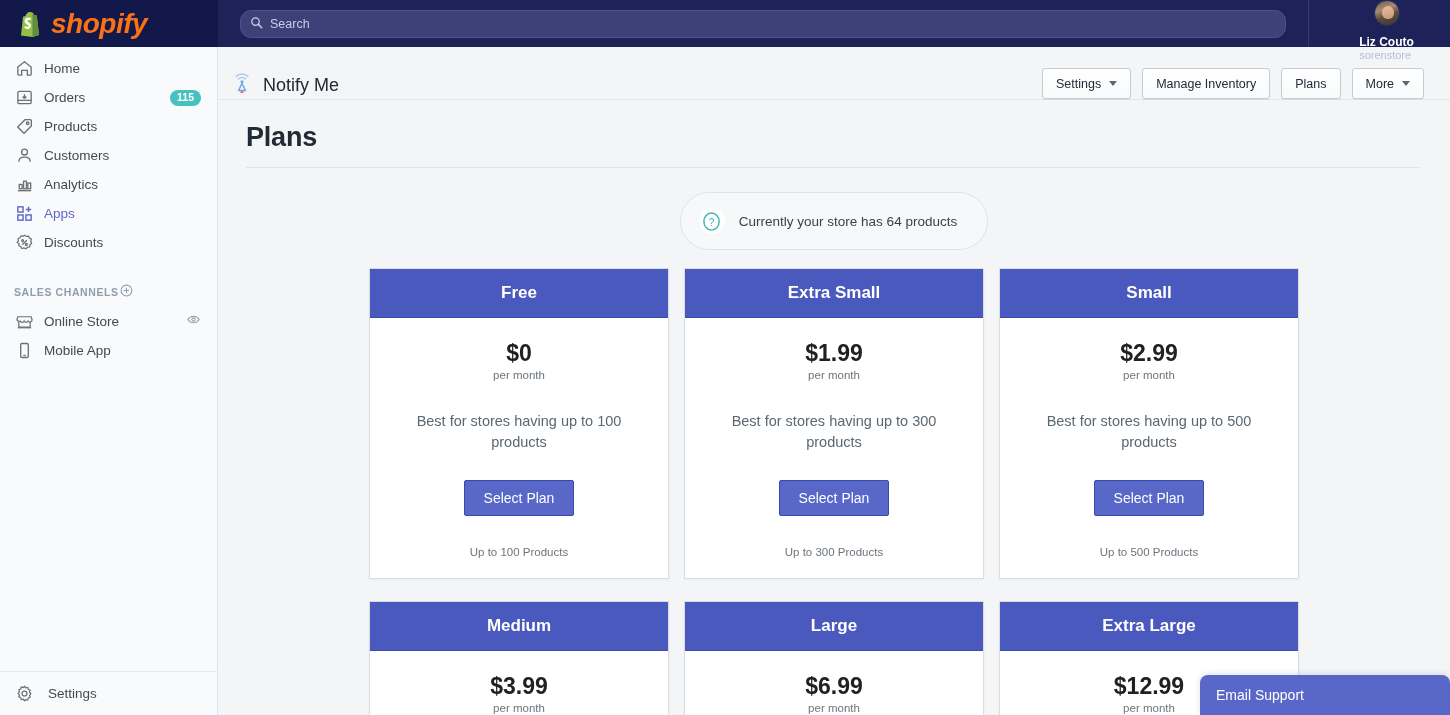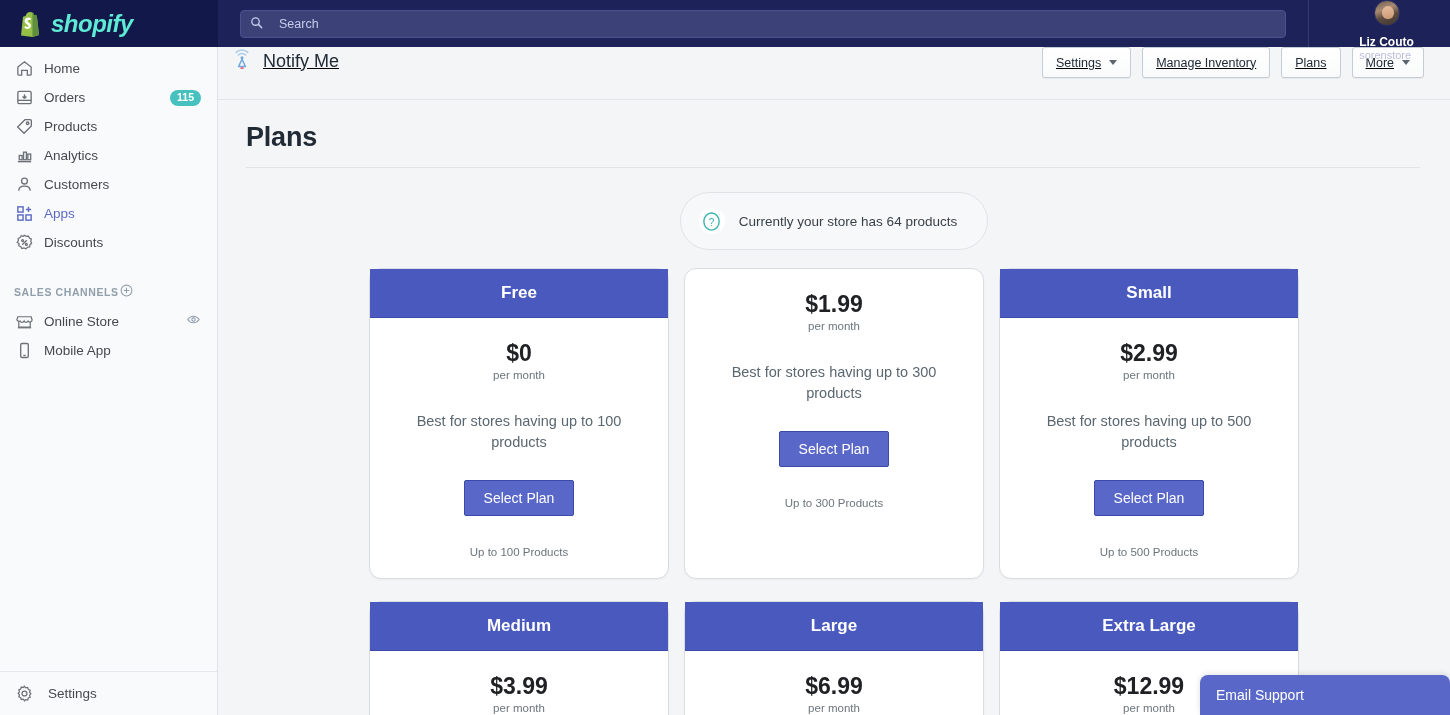--- a/index.html
+++ b/index.html
@@ -15,26 +15,26 @@
   .topbar {
     position: absolute; top: 0; left: 0; width: 1450px; height: 47px;
     background: #1d2359; display: flex; align-items: center; z-index: 30;
   }
   .logo-zone {
     width: 218px; height: 47px; background: #12184a;
     display: flex; align-items: center; padding-left: 18px; gap: 8px;
   }
   .logo-bag { width: 25px; height: 28px; position: relative; }
   .logo-bag svg { display: block; }
-  .logo-text { color: #5eead4; font-size: 24px; font-style: italic; font-weight: bold; letter-spacing: -0.5px; }
+  .logo-text { color: #f97316; font-size: 28px; font-style: italic; font-weight: bold; letter-spacing: -0.5px; }
 
   .search-zone { flex: 1; padding: 0 22px; display: flex; align-items: center; }
   .search-box {
     width: 100%; height: 28px; background: #3c4278; border: 1px solid #4a5091;
-    border-radius: 4px; display: flex; align-items: center; padding: 0 9px; gap: 16px;
+    border-radius: 11px; display: flex; align-items: center; padding: 0 9px; gap: 7px;
     cursor: text;
   }
   .search-box svg { flex: none; }
   .search-ph { color: #c8ccea; font-size: 12.5px; }
 
   .user-zone {
     width: 142px; height: 47px; border-left: 1px solid #353b6e;
     display: flex; align-items: center; gap: 9px; padding-left: 14px; cursor: pointer; flex-direction: column;
   }
   .avatar {
@@ -75,21 +75,21 @@
   .settings-foot {
     position: absolute; bottom: 0; left: 0; width: 217px; height: 44px;
     border-top: 1px solid #e6e9ec; display: flex; align-items: center;
     padding-left: 14px; gap: 14px; cursor: pointer; background: #f9fafb;
   }
 
   
   .app-header {
     position: absolute; top: 47px; left: 218px; width: 1232px; height: 53px;
     background: #f4f5f7; border-bottom: 1px solid #e3e5e8;
-    display: flex; align-items: flex-start; padding: 0 26px 0 14px; z-index: 10; text-decoration: underline;
+    display: flex; align-items: flex-end; padding: 0 26px 0 14px; z-index: 10;
   }
   .app-id { display: flex; align-items: center; gap: 11px; }
   .app-title { font-size: 18px; color: #212b36; }
   .hdr-actions { margin-left: auto; display: flex; gap: 11px; align-items: center; }
   .btn {
     background: linear-gradient(180deg,#ffffff,#f9fafb); border: 1px solid #c4cdd5;
     border-radius: 3px; height: 31px; padding: 0 13px; font-size: 12.5px; color: #212b36;
     display: flex; align-items: center; gap: 8px; cursor: pointer;
     box-shadow: 0 1px 0 rgba(22,29,37,.05);
   }
@@ -111,21 +111,21 @@
   }
   .q-ico {
     width: 26px; height: 26px; border-radius: 50%; background: #fff;
     display: flex; align-items: center; justify-content: center; flex: none;
   }
   .banner-text { font-size: 13.5px; color: #3a4249; }
 
   .cards-wrap { padding: 18px 0 0; display: flex; flex-direction: column; align-items: center; gap: 22px; }
   .card-row { display: flex; gap: 15px; }
   .card {
-    width: 300px; border: 1px solid #d9dce0; background: #fff; border-radius: 12px;
+    width: 300px; border: 1px solid #d9dce0; background: #fff; border-radius: 0;
     box-shadow: 0 1px 2px rgba(0,0,0,.04);
   }
   .card-head {
     background: #4a59bd; color: #fff; height: 49px; display: flex;
     align-items: center; justify-content: center; font-size: 17px; font-weight: bold;
     border-bottom: 1px solid #3d4bab;
   }
   .card-body { padding: 22px 18px 20px; text-align: center; }
   .price { font-size: 23px; font-weight: bold; color: #202124; line-height: 27px; }
   .per { font-size: 11.5px; color: #6c757d; margin-top: 2px; }
@@ -212,37 +212,37 @@
             <path d="M10.5 2.8H16a1.2 1.2 0 011.2 1.2v5.5L9.5 17.2 2.8 10.5z"></path>
             <circle cx="13.3" cy="6.6" r="1.3"></circle>
           </svg>
         </span>
         <span class="nav-label">Products</span>
       </div>
 
       <div class="nav-item">
         <span class="nav-ico">
           <svg width="19" height="19" viewBox="0 0 20 20" fill="none" stroke="#6b7177" stroke-width="1.4">
+            <circle cx="10" cy="6.4" r="3.1"></circle>
+            <path d="M4 16.5c0-3.2 2.7-4.8 6-4.8s6 1.6 6 4.8"></path>
+          </svg>
+        </span>
+        <span class="nav-label">Customers</span>
+      </div>
+
+      <div class="nav-item">
+        <span class="nav-ico">
+          <svg width="19" height="19" viewBox="0 0 20 20" fill="none" stroke="#6b7177" stroke-width="1.4">
             <path d="M3 16.5h14"></path>
             <rect x="4.5" y="10" width="3" height="4.5"></rect>
             <rect x="9" y="6.5" width="3" height="8"></rect>
             <rect x="13.5" y="8.5" width="3" height="6"></rect>
           </svg>
         </span>
         <span class="nav-label">Analytics</span>
-      </div>
-
-      <div class="nav-item">
-        <span class="nav-ico">
-          <svg width="19" height="19" viewBox="0 0 20 20" fill="none" stroke="#6b7177" stroke-width="1.4">
-            <circle cx="10" cy="6.4" r="3.1"></circle>
-            <path d="M4 16.5c0-3.2 2.7-4.8 6-4.8s6 1.6 6 4.8"></path>
-          </svg>
-        </span>
-        <span class="nav-label">Customers</span>
       </div>
 
       <div class="nav-item active">
         <span class="nav-ico">
           <svg width="19" height="19" viewBox="0 0 20 20" fill="none" stroke="#5c6ac4" stroke-width="1.5">
             <rect x="3" y="3" width="5.5" height="5.5"></rect>
             <rect x="3" y="11.5" width="5.5" height="5.5"></rect>
             <rect x="11.5" y="11.5" width="5.5" height="5.5"></rect>
             <path d="M14.2 3v5.5M11.5 5.7H17"></path>
           </svg>
@@ -370,20 +370,21 @@
           <div class="card-body">
             <div class="price">$0</div>
             <div class="per">per month</div>
             <div class="desc">Best for stores having up to 100 products</div>
             <button class="select-btn">Select Plan</button>
             <div class="footnote">Up to 100 Products</div>
           </div>
         </div>
 
         <div class="card">
+          <div class="card-head">Extra Small</div>
           <div class="card-body">
             <div class="price">$1.99</div>
             <div class="per">per month</div>
             <div class="desc">Best for stores having up to 300 products</div>
             <button class="select-btn">Select Plan</button>
             <div class="footnote">Up to 300 Products</div>
           </div>
         </div>
 
         <div class="card">

